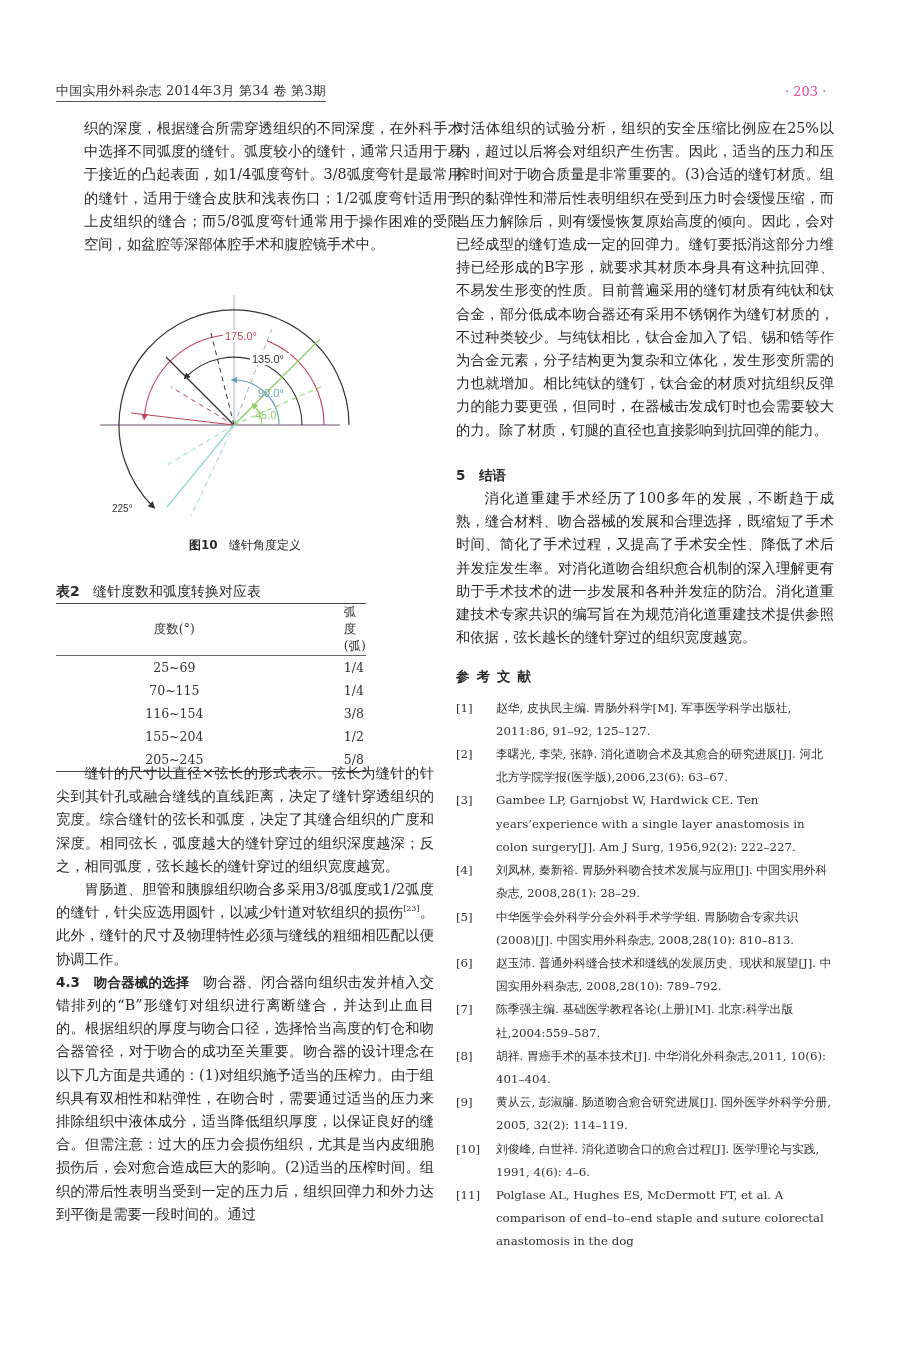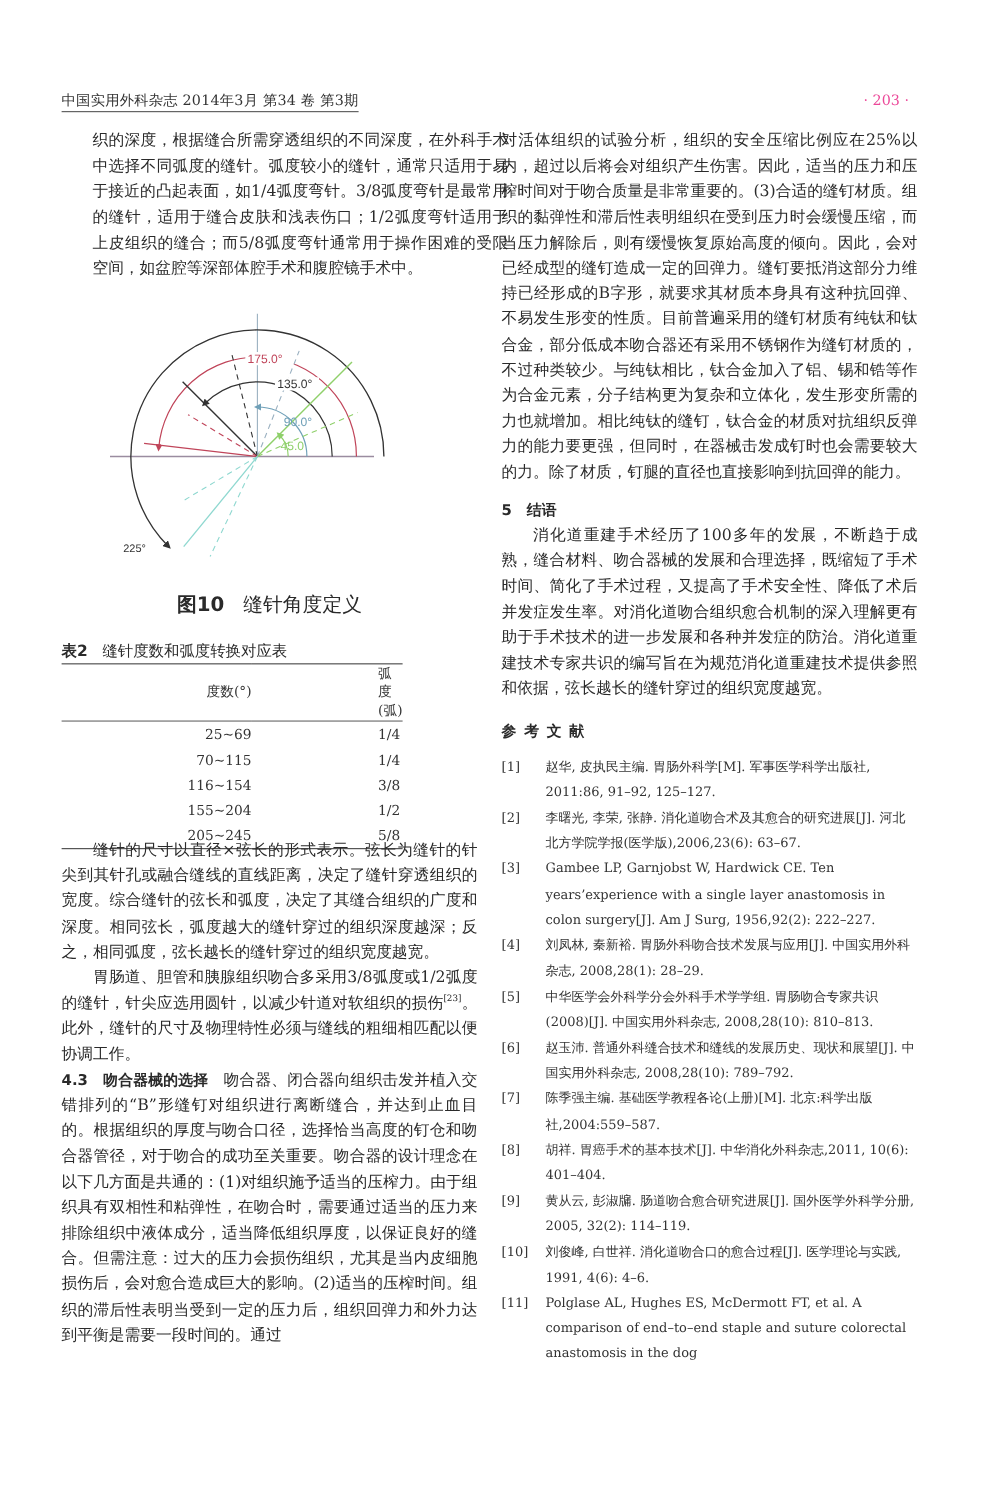--- a/index.html
+++ b/index.html
@@ -8,27 +8,27 @@
   .page { position: absolute; left: 0; top: 0; width: 744px; height: 1351px; }
   .header-left { position: absolute; left: 56px; top: 82px; font-size: 13px; color: #333;
                  border-bottom: 1px solid #555; padding-bottom: 1px; letter-spacing: 0.2px; white-space: nowrap; }
   .header-right { position: absolute; left: 785px; top: 84px; font-size: 13px; color: #ec4899; white-space: nowrap; }
   .col { position: absolute; width: 378px; font-size: 14.3px; line-height: 23.2px; text-align: justify; }
   .col-left { left: 56px; }
   .col-right { left: 456px; }
   .para { margin: 0; }
   .indent { text-indent: 2em; }
   .sup { font-size: 8px; vertical-align: super; line-height: 0; margin-top: 48px; }
-  .figure { position: absolute; left: 100px; top: 285px; width: 300px; height: 225px; }
-  .fig-caption { position: absolute; left: 56px; top: 537px; width: 378px; text-align: center; font-size: 18px; }
+  .figure { position: absolute; left: 100px; top: 295px; width: 300px; height: 225px; }
+  .fig-caption { position: absolute; left: 56px; top: 537px; width: 378px; text-align: center; font-size: 12px; }
   .fig-caption b { font-family: "DejaVu Sans", sans-serif; font-weight: bold; }
   .tbl-caption { position: absolute; left: 56px; top: 583px; width: 378px; font-size: 14px; }
   .tbl-caption b { font-family: "DejaVu Sans", sans-serif; font-weight: bold; }
   table.tbl { position: absolute; left: 56px; top: 603px; width: 310px; border-collapse: collapse; font-size: 12.5px; color: #333; }
-  table.tbl th, table.tbl td { font-weight: normal; padding: 0; height: 23px; text-align: right; }
+  table.tbl th, table.tbl td { font-weight: normal; padding: 0; height: 23px; text-align: center; }
   table.tbl th { border-top: 1.5px solid #444; border-bottom: 1px solid #666; }
   table.tbl tr:last-child td { border-bottom: 1.5px solid #444; }
   table.tbl .c1 { padding-left: 64px; width: 140px; }
   table.tbl .c2 { text-align: left; padding-left: 115px; }
   .section-head { font-family: "DejaVu Sans", sans-serif; font-weight: bold; font-size: 13.5px; }
   .ref-head { font-family: "DejaVu Sans", sans-serif; font-weight: bold; font-size: 13.5px; letter-spacing: 7px; margin-top: 16px; margin-bottom: 8px; }
   .refs { font-size: 11.8px; line-height: 23.2px; color: #333; }
   .ref { display: flex; margin: 0; }
   .ref-num { width: 40px; flex: none; }
   .ref-text { flex: 1; text-align: left; }
@@ -136,21 +136,21 @@
     </table>
 
   <div class="col col-left" style="top:762px;">
     <p class="para indent">缝针的尺寸以直径×弦长的形式表示。弦长为缝针的针尖到其针孔或融合缝线的直线距离，决定了缝针穿透组织的宽度。综合缝针的弦长和弧度，决定了其缝合组织的广度和深度。相同弦长，弧度越大的缝针穿过的组织深度越深；反之，相同弧度，弦长越长的缝针穿过的组织宽度越宽。</p>
     <p class="para indent"><span>胃肠道、胆管和胰腺组织吻合多采用3/8弧度或1/2弧度的缝针，针尖应选用圆针，以减少针道对软组织的损伤</span><span class="sup">[23]</span><span>。此外，缝针的尺寸及物理特性必须与缝线的粗细相匹配以便协调工作。</span></p>
     <p class="para"><span class="section-head">4.3</span>&nbsp;&nbsp;&nbsp;<span class="section-head">吻合器械的选择</span>&nbsp;&nbsp;&nbsp;<span>吻合器、闭合器向组织击发并植入交错排列的“B”形缝钉对组织进行离断缝合，并达到止血目的。根据组织的厚度与吻合口径，选择恰当高度的钉仓和吻合器管径，对于吻合的成功至关重要。吻合器的设计理念在以下几方面是共通的：(1)对组织施予适当的压榨力。由于组织具有双相性和粘弹性，在吻合时，需要通过适当的压力来排除组织中液体成分，适当降低组织厚度，以保证良好的缝合。但需注意：过大的压力会损伤组织，尤其是当内皮细胞损伤后，会对愈合造成巨大的影响。(2)适当的压榨时间。组织的滞后性表明当受到一定的压力后，组织回弹力和外力达到平衡是需要一段时间的。通过</span></p>
   </div>
 
   <div class="col col-right" style="top:117px;">
     <p class="para">对活体组织的试验分析，组织的安全压缩比例应在25%以内，超过以后将会对组织产生伤害。因此，适当的压力和压榨时间对于吻合质量是非常重要的。(3)合适的缝钉材质。组织的黏弹性和滞后性表明组织在受到压力时会缓慢压缩，而当压力解除后，则有缓慢恢复原始高度的倾向。因此，会对已经成型的缝钉造成一定的回弹力。缝钉要抵消这部分力维持已经形成的B字形，就要求其材质本身具有这种抗回弹、不易发生形变的性质。目前普遍采用的缝钉材质有纯钛和钛合金，部分低成本吻合器还有采用不锈钢作为缝钉材质的，不过种类较少。与纯钛相比，钛合金加入了铝、锡和锆等作为合金元素，分子结构更为复杂和立体化，发生形变所需的力也就增加。相比纯钛的缝钉，钛合金的材质对抗组织反弹力的能力要更强，但同时，在器械击发成钉时也会需要较大的力。除了材质，钉腿的直径也直接影响到抗回弹的能力。</p>
-    <p class="para section-head" style="margin-top:11px;">5　结语</p>
+    <p class="para section-head" style="margin-top:22px;">5　结语</p>
     <p class="para indent">消化道重建手术经历了100多年的发展，不断趋于成熟，缝合材料、吻合器械的发展和合理选择，既缩短了手术时间、简化了手术过程，又提高了手术安全性、降低了术后并发症发生率。对消化道吻合组织愈合机制的深入理解更有助于手术技术的进一步发展和各种并发症的防治。消化道重建技术专家共识的编写旨在为规范消化道重建技术提供参照和依据，弦长越长的缝针穿过的组织宽度越宽。</p>
     <p class="para ref-head">参考文献</p>
     <div class="refs">
       <div class="ref">
           <span class="ref-num">[1]</span>
           <span class="ref-text">赵华, 皮执民主编. 胃肠外科学[M]. 军事医学科学出版社, 2011:86, 91–92, 125–127.</span>
         </div>
       <div class="ref">
           <span class="ref-num">[2]</span>
           <span class="ref-text">李曙光, 李荣, 张静. 消化道吻合术及其愈合的研究进展[J]. 河北北方学院学报(医学版),2006,23(6): 63–67.</span>

